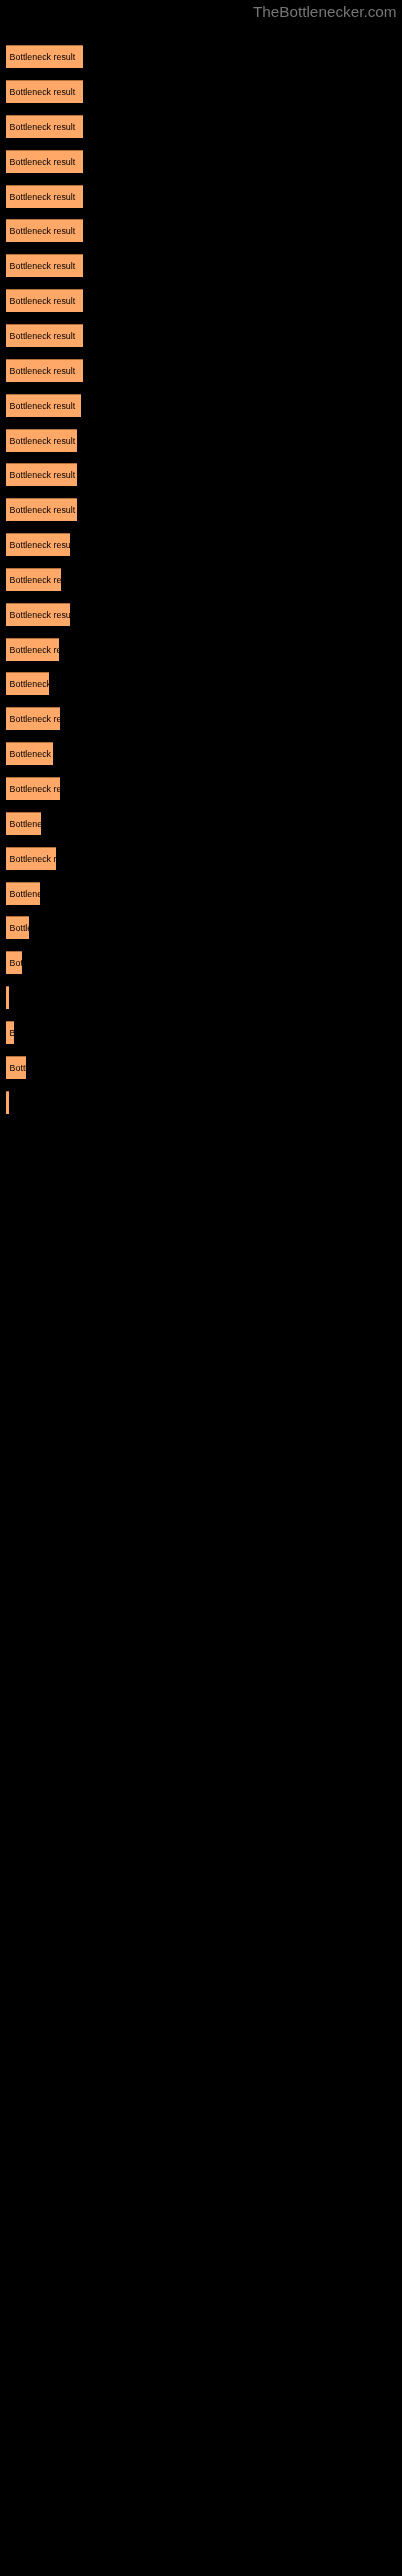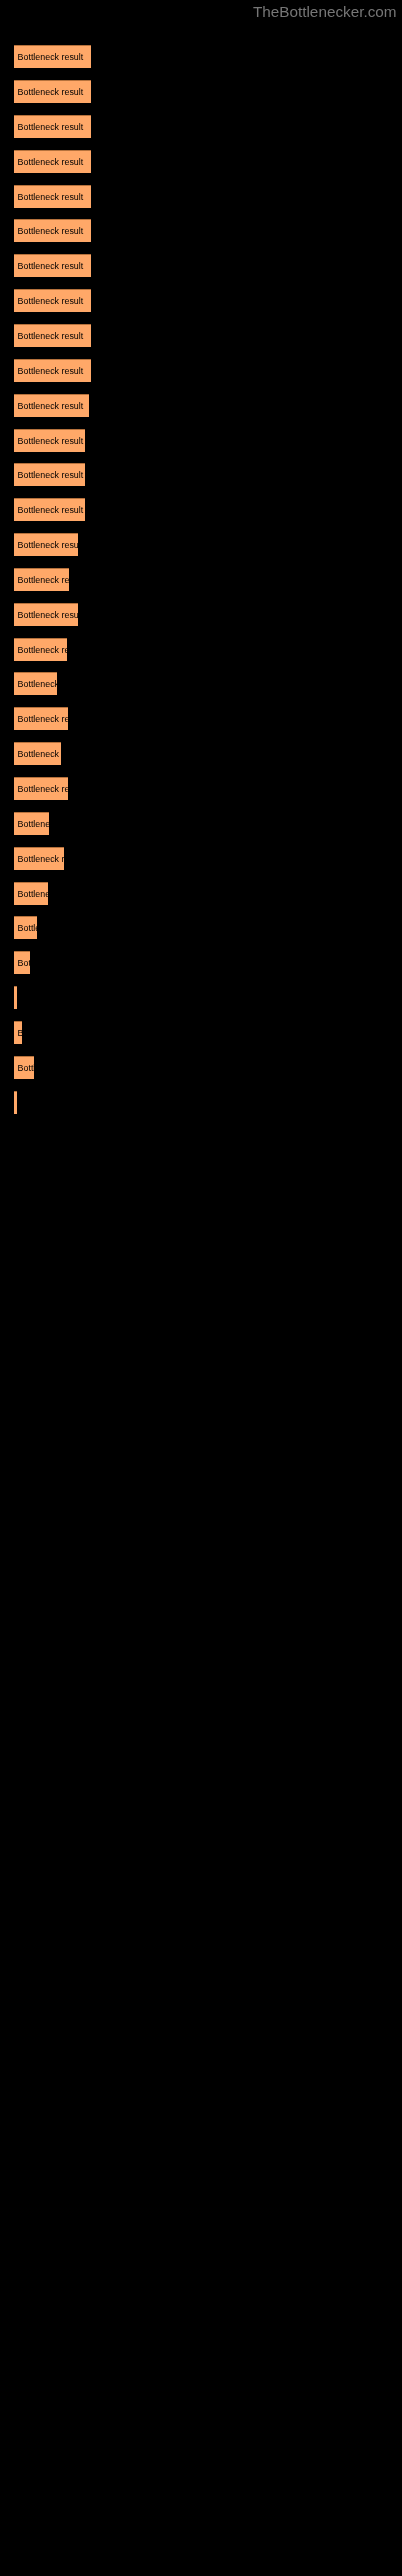--- a/index.html
+++ b/index.html
@@ -43,21 +43,21 @@
   #bars-layer {
     position: absolute;
     left: 0;
     top: 0;
     width: 403px;
     height: 2576px;
   }
 
   .bar-row {
     position: absolute;
-    left: 12px;
+    left: 4px;
     width: 326px;
     height: 24px;
   }
 
   .bar {
     position: absolute;
     left: 2.4px;
     top: 0;
     height: 22.5px;
     background: #ffa868;

